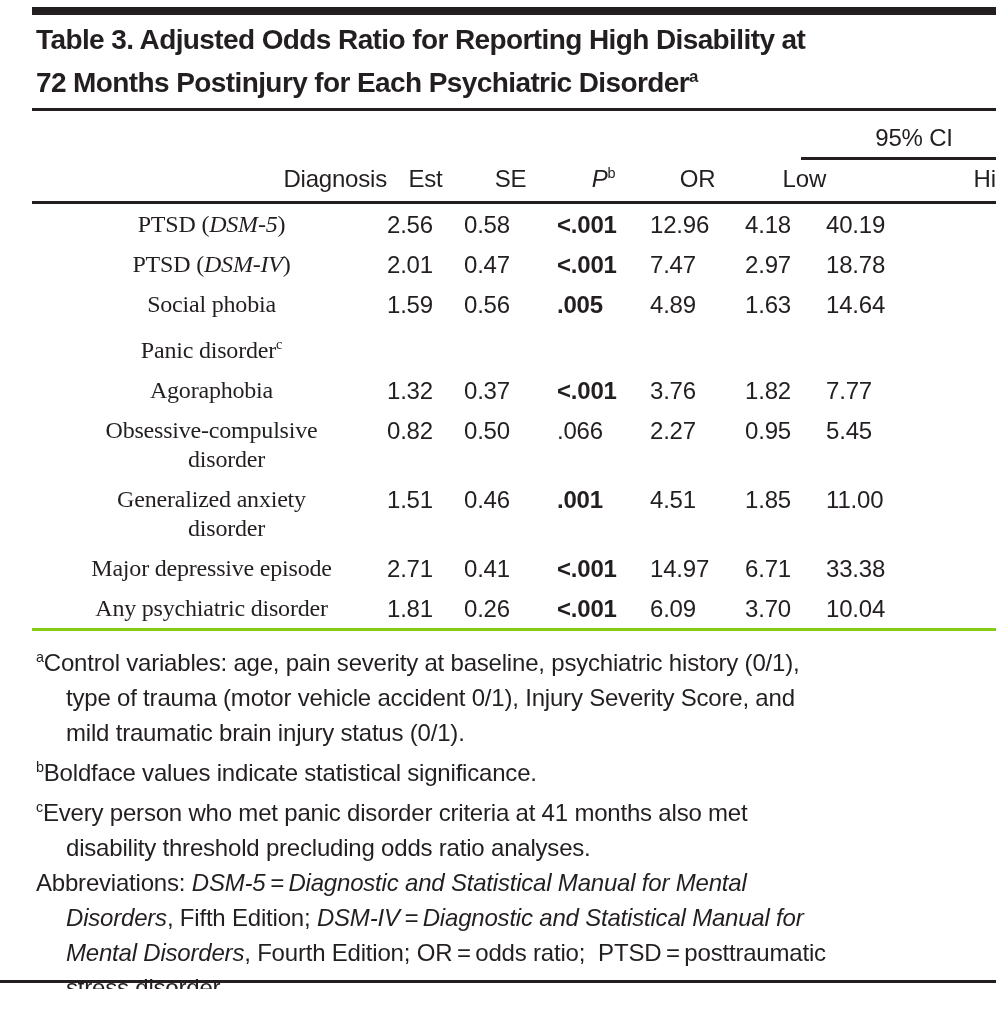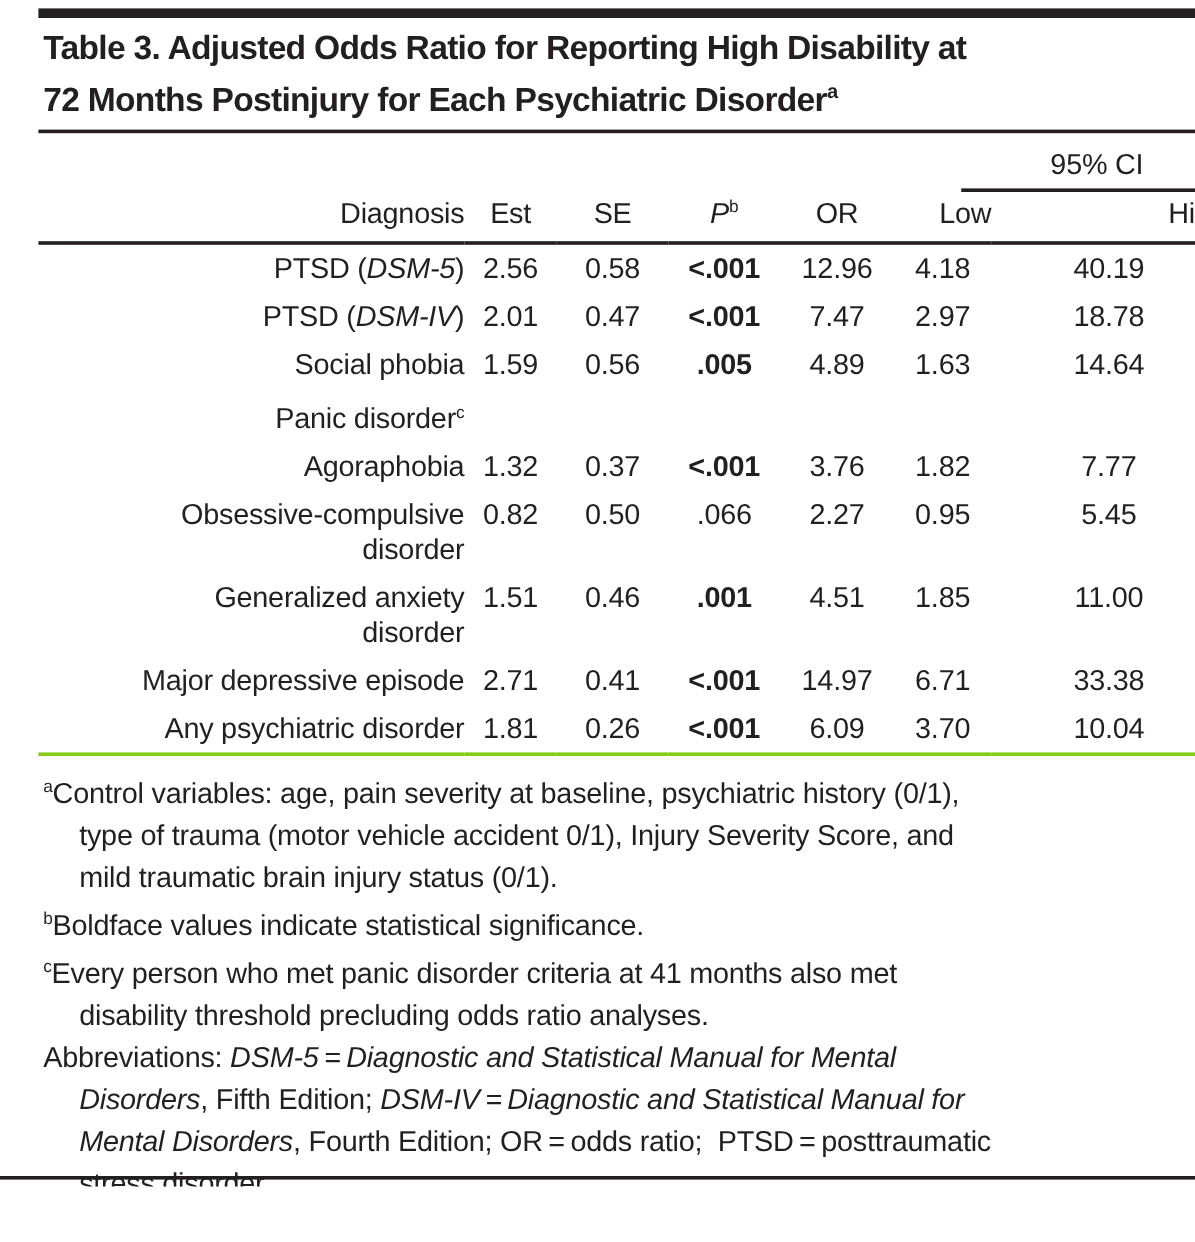--- a/index.html
+++ b/index.html
@@ -24,22 +24,22 @@
     margin-left:55px; text-align:center;
     border-bottom:3px solid #231f20; padding:12px 0 5px;
   }
   .head-row th { font-weight:normal; border-bottom:3px solid #231f20;
                  padding:4px 0 8px; vertical-align:bottom; }
   th.diag-h { text-align:right; padding-left:4px; }
   th.c { text-align:center; }
   th.r { text-align:right; }
   th.high, td.high { padding-right:6px; }
   tbody td { padding:6px 0 5px; line-height:29px; vertical-align:top; }
-  td.diag { text-align:right; padding-left:4px; }
-  td.num  { text-align:center; }
+  td.diag { text-align:center; padding-left:4px;font-family:Liberation Serif, serif; }
+  td.num  { text-align:left; }
   td.b    { font-weight:bold; }
   .line2  { padding-left:30px; }
   td.diag sup, .head-row sup { font-size:60%; }
   .head-row i { font-style:italic; }
 
   .footnotes { padding:9px 4px 0 4px; font-size:24px; line-height:35px; letter-spacing:-0.2px; }
   .footnote { padding-left:30px; text-indent:-30px; white-space:pre-wrap; }
   .footnote sup { font-size:60%; }
   .footnote i { font-style:italic; }
   .bottom-rule { position:absolute; left:0; right:0; bottom:6px; height:3px; background:#231f20; }

